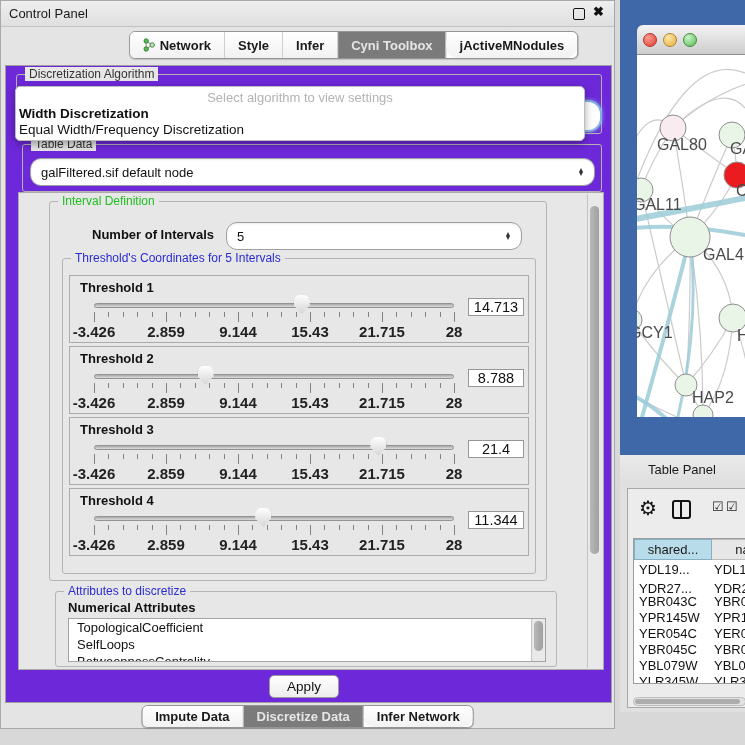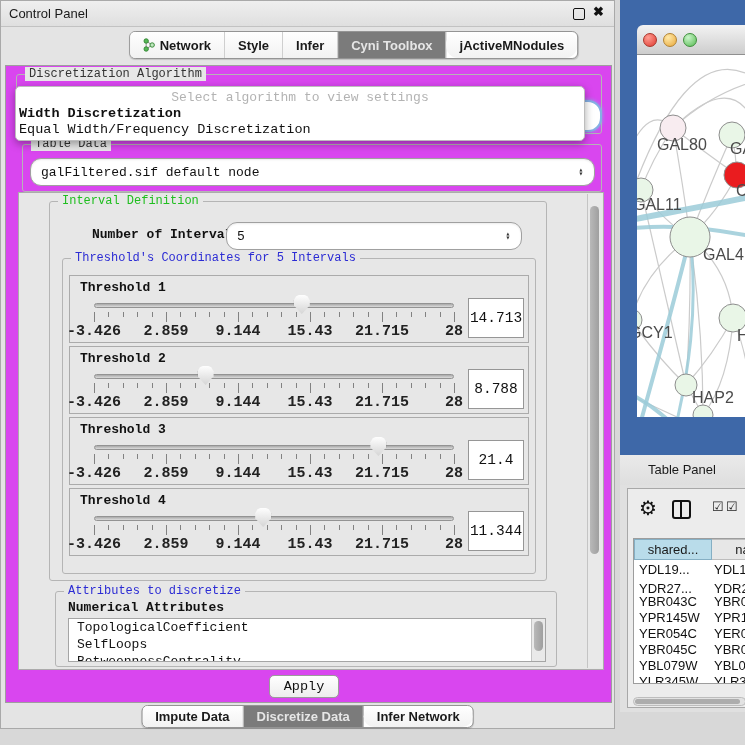--- a/index.html
+++ b/index.html
@@ -17,21 +17,21 @@
 
   .seg{display:flex;background:#fff;border:1px solid #949494;border-radius:6px;overflow:hidden;
        box-shadow:0 1px 1px rgba(0,0,0,.15);}
   .seg-item{display:flex;align-items:center;gap:5px;padding:0 13px;font-size:13px;font-weight:600;color:#1a1a1a;
        background:linear-gradient(#FFFFFF,#F2F2F2);border-right:1px solid #C6C6C6;white-space:nowrap;}
   .seg-item:last-child{border-right:none;border-radius:12px;}
   .seg-item.sel{background:#7B7B7B;color:#E6E6E6;}
   #top-tabs{left:50%;top:30px;transform:translateX(-50%);height:26px;margin-left:46px;}
   #top-tabs .seg-item{height:26px;box-sizing:border-box;}
 
-  #main{left:4px;top:64px;width:607px;height:638px;background:#d946ef;border:1px solid #9E9E9E;box-sizing:border-box;font-family:Liberation Mono, monospace;}
+  #main{left:4px;top:64px;width:607px;height:638px;background:#6d28d9;border:1px solid #9E9E9E;box-sizing:border-box;}
 
   .group{position:absolute;border:1px solid #B5B5B5;border-radius:3px;}
   .legend{position:absolute;top:-8px;left:8px;background:#E7E7E7;padding:0 4px;font-size:12px;white-space:nowrap;}
   .leg-dark{color:#333;}
   .leg-green{color:#1FBE1F;}
   .leg-blue{color:#2B2BD4;}
 
   
   .combo{position:absolute;background:#fff;border:1px solid #A0A0A0;border-radius:11px;display:flex;align-items:center;
          box-shadow:inset 0 1px 2px rgba(0,0,0,.08);}
@@ -60,21 +60,21 @@
          border:1px solid #939393;border-radius:3px;box-sizing:border-box;}
   .handle{position:absolute;top:19px;width:16px;height:19px;background:linear-gradient(#FEFEFE,#D5D5D5);
           clip-path:polygon(0% 28%,14% 6%,32% 0%,68% 0%,86% 6%,100% 28%,100% 54%,50% 100%,0% 54%);
           filter:drop-shadow(0 0 1px #7a7a7a);z-index:2;}
   .ticks{position:absolute;left:24px;top:36px;width:360px;height:11px;}
   .tick{position:absolute;top:0;width:1px;background:#828282;}
   .tick.minor{height:5px;}
   .tick.major{height:10px;}
   .tlabels{position:absolute;left:24px;top:47px;width:360px;height:12px;}
   .tlab{position:absolute;transform:translateX(-50%);font-size:15px;font-weight:bold;color:#222;white-space:nowrap;}
-  .valbox{position:absolute;left:398px;top:22px;width:56px;height:40px;background:#fff;border:1px solid #969696;
+  .valbox{position:absolute;left:398px;top:22px;width:56px;height:18px;background:#fff;border:1px solid #969696;
           box-sizing:border-box;display:flex;align-items:center;justify-content:center;font-size:14.5px;color:#111;}
 
   
   #attr-list{position:absolute;left:12px;top:26px;width:478px;height:44px;background:#fff;border:1px solid #A5A5A5;
              box-sizing:border-box;overflow:hidden;}
   .attr-item{padding-left:8px;font-size:13px;color:#111;line-height:17px;white-space:nowrap;}
 
   
   #apply{left:263px;top:609px;width:68px;height:21px;background:linear-gradient(#FFFFFF,#EDEDED);border:1px solid #9B9B9B;
          border-radius:5px;display:flex;align-items:center;justify-content:center;font-size:13.5px;color:#111;}

